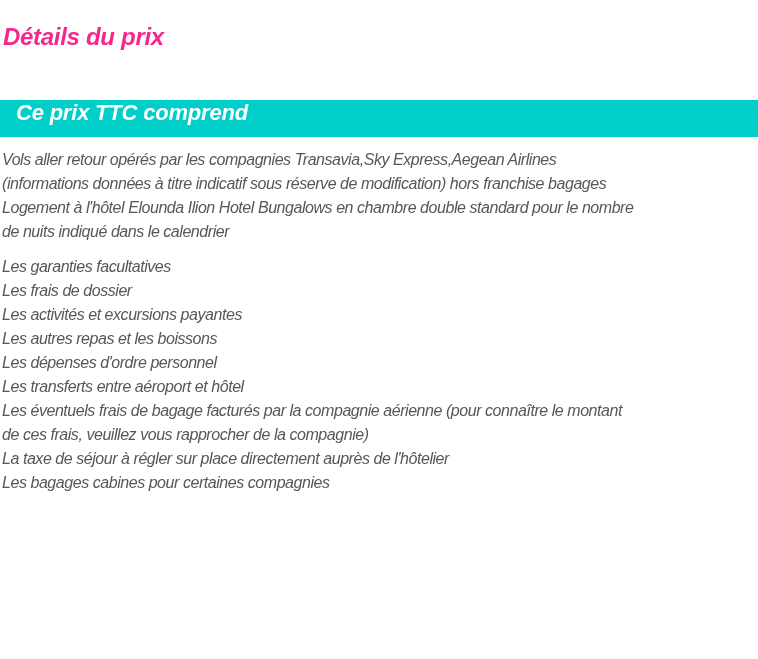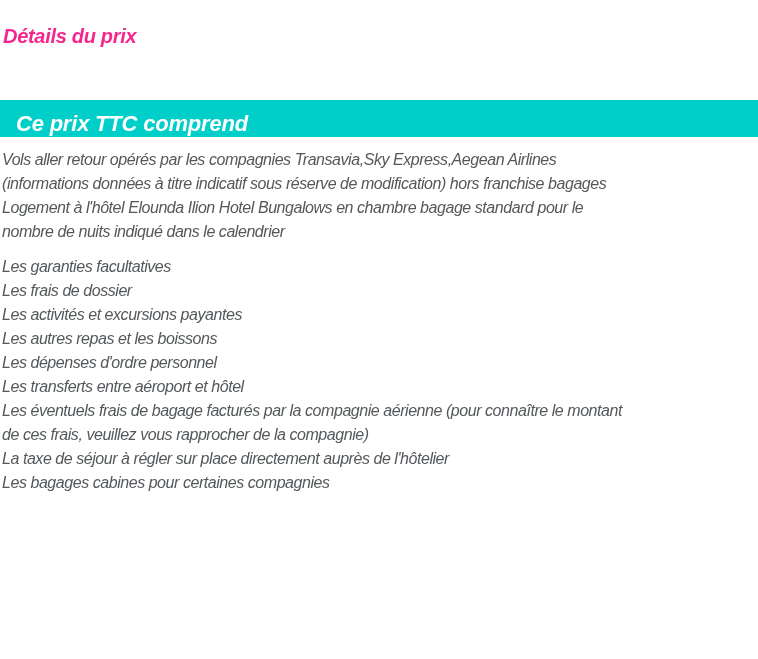--- a/index.html
+++ b/index.html
@@ -9,33 +9,33 @@
     background: #ffffff;
   }
   body {
     width: 758px;
     height: 659px;
     overflow: hidden;
     font-family: "Liberation Sans", sans-serif;
   }
   .page-title {
     margin: 23px 0 0 3px;
-    font-size: 20px;
+    font-size: 24px;
     line-height: 27px;
     font-weight: 700;
     font-style: italic;
     color: #f6268d;
     letter-spacing: -0.3px;
   }
   .section-banner {
     width: 758px;
     height: 37px;
     background: #00cfc9;
     display: flex;
-    align-items: flex-end;
+    align-items: flex-start;
     padding-left: 16px;
   }
   .banner-included { margin-top: 50px; }
   .banner-excluded { margin-top: 51px; }
   .section-banner .banner-label {
     color: #ffffff;
     font-size: 22px;
     font-weight: 700;
     font-style: italic;
     letter-spacing: -0.2px;
@@ -61,21 +61,21 @@
 <main>
 
   <h1 class="page-title">Détails du prix</h1>
 
   <section>
     <div class="section-banner banner-included">
       <span class="banner-label">Ce prix TTC comprend</span>
     </div>
     <div class="items">
       <p>Vols aller retour opérés par les compagnies Transavia,Sky Express,Aegean Airlines (informations données à titre indicatif sous réserve de modification) hors franchise bagages</p>
-      <p>Logement à l'hôtel Elounda Ilion Hotel Bungalows en chambre bagage standard pour le nombre de nuits indiqué dans le calendrier</p>
+      <p>Logement à l'hôtel Elounda Ilion Hotel Bungalows en chambre double standard pour le nombre de nuits indiqué dans le calendrier</p>
     </div>
   </section>
 
   <section>
     <div class="items">
       <p>Les garanties facultatives</p>
       <p>Les frais de dossier</p>
       <p>Les activités et excursions payantes</p>
       <p>Les autres repas et les boissons</p>
       <p>Les dépenses d'ordre personnel</p>

